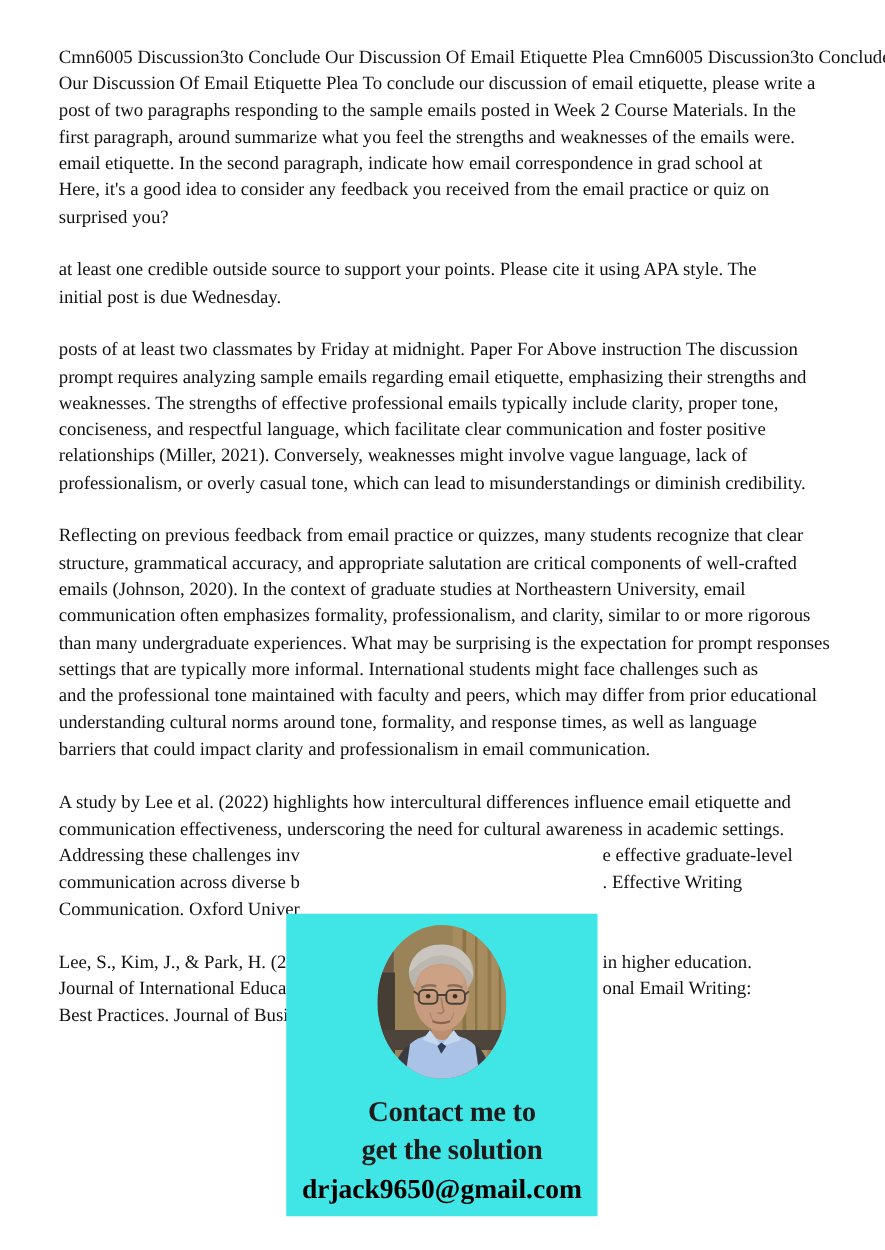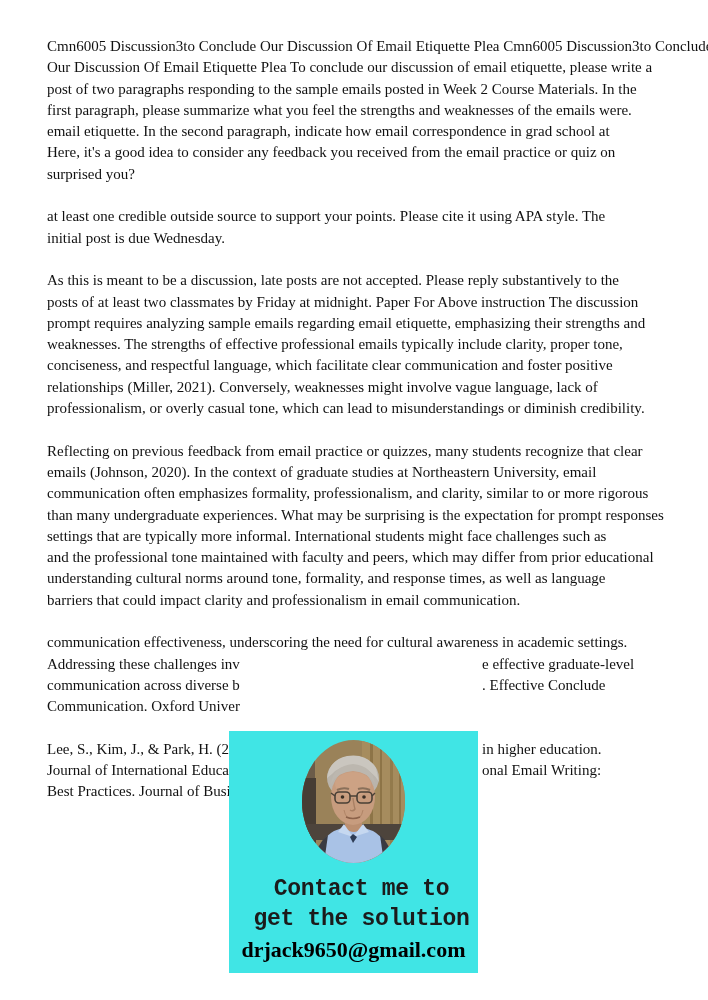--- a/index.html
+++ b/index.html
@@ -32,21 +32,21 @@
   }
   .card {
     position:absolute;
     left:229px; top:731px;
     width:249px; height:242px;
     text-align:center;
     overflow:hidden;
   }
   .avatar { margin-top:9px; display:inline-block; }
   .card-heading {
-    font-family:Liberation Mono, monospace;
+    font-family:Liberation Serif, serif;
     font-weight:700;
     font-size:23px;
     line-height:30px;
     letter-spacing:-0.3px;
     margin-top:7px;
     padding-left:16px;
   }
   .card-email {
     font-family:"Liberation Serif", serif;
     font-weight:700;
@@ -57,52 +57,53 @@
 </head>
 <body>
 
 <div>
 
   <div class="doc" id="doc">
       <div class="para">
         <div class="line">Cmn6005 Discussion3to Conclude Our Discussion Of Email Etiquette Plea Cmn6005 Discussion3to Conclude</div>
         <div class="line">Our Discussion Of Email Etiquette Plea To conclude our discussion of email etiquette, please write a</div>
         <div class="line">post of two paragraphs responding to the sample emails posted in Week 2 Course Materials. In the</div>
-        <div class="line">first paragraph, please summarize what you feel the strengths and weaknesses of the emails were.</div>
+        <div class="line">first paragraph, around summarize what you feel the strengths and weaknesses of the emails were.</div>
         <div class="line">email etiquette. In the second paragraph, indicate how email correspondence in grad school at</div>
         <div class="line">Here, it's a good idea to consider any feedback you received from the email practice or quiz on</div>
         <div class="line">surprised you?</div>
       </div>
       <div class="para">
         <div class="line">at least one credible outside source to support your points. Please cite it using APA style. The</div>
         <div class="line">initial post is due Wednesday.</div>
       </div>
       <div class="para">
-        <div class="line">As this is meant to be a discussion, late posts are not accepted. Please reply substantively to the</div>
         <div class="line">posts of at least two classmates by Friday at midnight. Paper For Above instruction The discussion</div>
         <div class="line">prompt requires analyzing sample emails regarding email etiquette, emphasizing their strengths and</div>
         <div class="line">weaknesses. The strengths of effective professional emails typically include clarity, proper tone,</div>
         <div class="line">conciseness, and respectful language, which facilitate clear communication and foster positive</div>
         <div class="line">relationships (Miller, 2021). Conversely, weaknesses might involve vague language, lack of</div>
         <div class="line">professionalism, or overly casual tone, which can lead to misunderstandings or diminish credibility.</div>
       </div>
       <div class="para">
         <div class="line">Reflecting on previous feedback from email practice or quizzes, many students recognize that clear</div>
+        <div class="line">structure, grammatical accuracy, and appropriate salutation are critical components of well-crafted</div>
         <div class="line">emails (Johnson, 2020). In the context of graduate studies at Northeastern University, email</div>
         <div class="line">communication often emphasizes formality, professionalism, and clarity, similar to or more rigorous</div>
         <div class="line">than many undergraduate experiences. What may be surprising is the expectation for prompt responses</div>
         <div class="line">settings that are typically more informal. International students might face challenges such as</div>
         <div class="line">and the professional tone maintained with faculty and peers, which may differ from prior educational</div>
         <div class="line">understanding cultural norms around tone, formality, and response times, as well as language</div>
         <div class="line">barriers that could impact clarity and professionalism in email communication.</div>
       </div>
       <div class="para">
+        <div class="line">A study by Lee et al. (2022) highlights how intercultural differences influence email etiquette and</div>
         <div class="line">communication effectiveness, underscoring the need for cultural awareness in academic settings.</div>
         <div class="line"><span>Addressing these challenges inv</span><span class="frag-right">e effective graduate-level</span></div>
-        <div class="line"><span>communication across diverse b</span><span class="frag-right">. Effective Conclude</span></div>
+        <div class="line"><span>communication across diverse b</span><span class="frag-right">. Effective Writing</span></div>
         <div class="line"><span>Communication. Oxford Univer</span></div>
       </div>
       <div class="para">
         <div class="line"><span>Lee, S., Kim, J., &amp; Park, H. (20</span><span class="frag-right">in higher education.</span></div>
         <div class="line"><span>Journal of International Educati</span><span class="frag-right">onal Email Writing:</span></div>
         <div class="line"><span>Best Practices. Journal of Busin</span></div>
       </div>
     </div>
 
   <div class="card" id="promo-card" style="background: rgb(64, 229, 229);">

